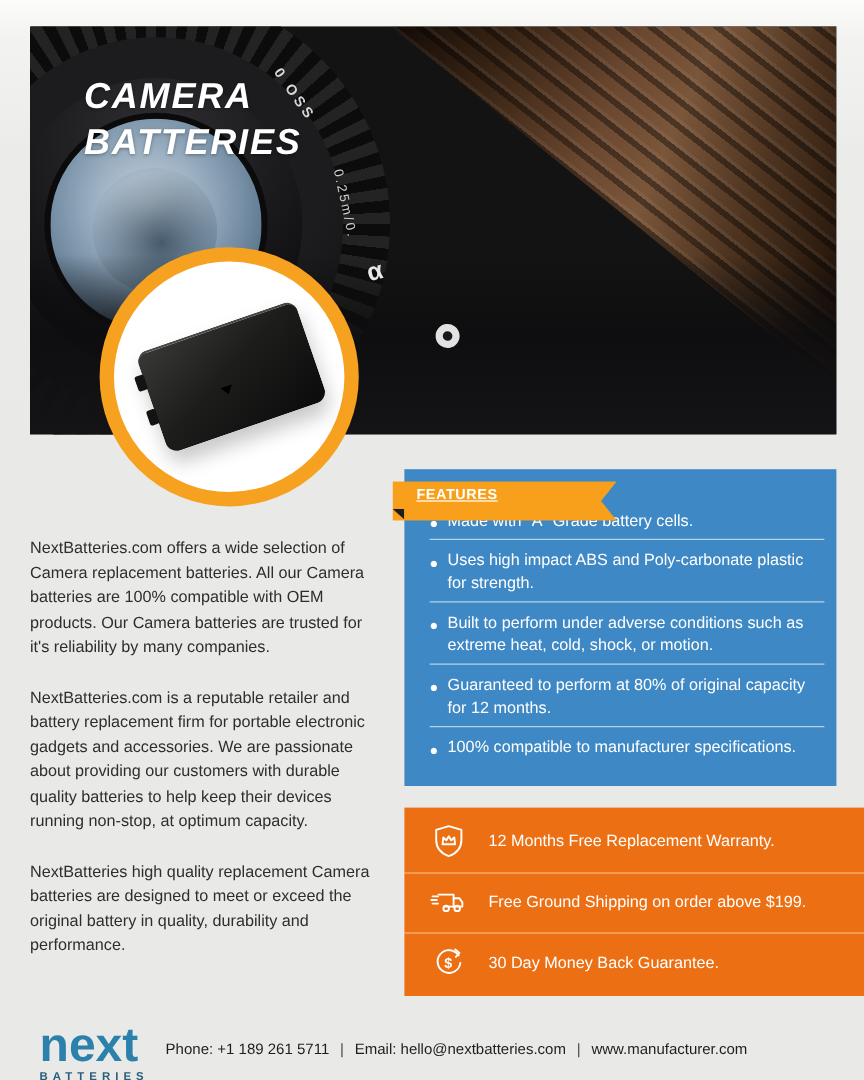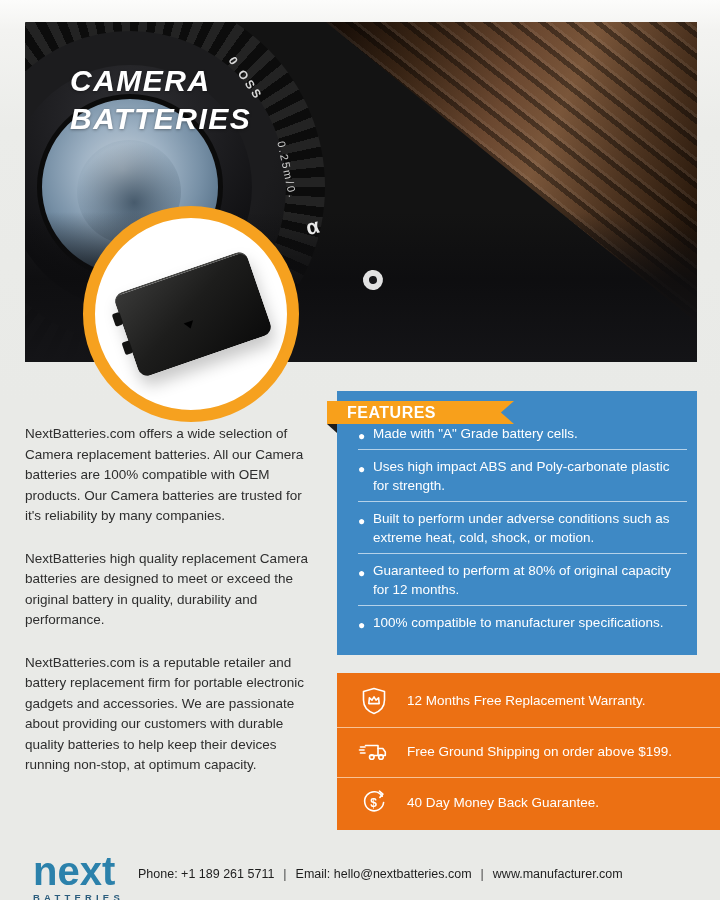--- a/index.html
+++ b/index.html
@@ -48,34 +48,34 @@
   .battery { position:absolute; left:28px; top:52px; width:140px; height:88px; border-radius:10px;
     transform:rotate(-19deg);
     background:linear-gradient(150deg,#383837 0%,#1d1d1c 45%,#0b0b0b 100%);
     border-top:2px solid #474745; box-shadow:0 10px 16px rgba(0,0,0,.22); }
   .battery .notch { position:absolute; left:-7px; width:8px; height:13px; background:#131312; border-radius:2px; }
   .battery .notch.n1 { top:16px; } .battery .notch.n2 { top:46px; }
   .battery .mark { position:absolute; left:58px; top:48px; width:0; height:0;
     border-left:5px solid transparent; border-right:5px solid transparent; border-top:7px solid #000; }
 
   
-  .intro { position:absolute; left:25px; top:424px; width:296px; color:#2e2e2e;
+  .intro { position:absolute; left:25px; top:447px; width:296px; color:#2e2e2e;
     font-size:13.5px; line-height:20.5px; }
   .intro p { margin-bottom:22px; }
 
   
   .features-box { position:absolute; left:337px; top:391px; width:360px; height:264px; background:#3e89c5; }
   .features-list { list-style:none; margin:0; padding:26px 10px 0 21px; }
   .features-list li { position:relative; padding:6.5px 0 6.5px 15px; color:#ffffff;
     font-size:13.5px; line-height:19px; border-bottom:1px solid rgba(255,255,255,.62); }
   .features-list li:last-child { border-bottom:none; }
   .features-list li .dot { position:absolute; left:0; top:10px; font-size:12px; }
-  .ribbon { position:absolute; left:327px; top:401px; width:187px; height:23px; background:#f8a01b;
+  .ribbon { position:absolute; left:327px; top:401px; width:187px; height:33px; background:#f8a01b;
     clip-path:polygon(0 0,100% 0,93% 50%,100% 100%,0 100%);
-    color:#ffffff; font-weight:bold; font-size:16px; letter-spacing:.5px; line-height:23px; padding-left:20px; }
+    color:#ffffff; font-weight:bold; font-size:12px; letter-spacing:.5px; line-height:23px; padding-left:20px;text-decoration:underline; }
   .ribbon-fold { position:absolute; left:327px; top:424px; width:10px; height:9px; background:#1d1d1d;
     clip-path:polygon(0 0,100% 0,100% 100%); }
 
   
   .benefits-box { position:absolute; left:337px; top:673px; width:396px; height:157px; background:#ec7013;
     display:flex; flex-direction:column; justify-content:space-between; padding:4px 0 2px 0; }
   .benefit-row { display:flex; align-items:center; gap:17px; padding:4px 14px 6px 21px; flex:1;
     border-bottom:1px solid rgba(255,238,220,.65); }
   .benefit-row:last-child { border-bottom:none; }
   .benefit-icon { flex:0 0 32px; width:32px; height:32px; }
@@ -117,22 +117,22 @@
   <div class="inset-circle">
     <div class="battery">
       <div class="notch n1"></div>
       <div class="notch n2"></div>
       <div class="mark"></div>
     </div>
   </div>
 
   <div class="intro">
     <p>NextBatteries.com offers a wide selection of Camera replacement batteries. All our Camera batteries are 100% compatible with OEM products. Our Camera batteries are trusted for it's reliability by many companies.</p>
+    <p>NextBatteries.com is a reputable retailer and battery replacement firm for portable electronic gadgets and accessories. We are passionate about providing our customers with durable quality batteries to help keep their devices running non-stop, at optimum capacity.</p>
     <p>NextBatteries high quality replacement Camera batteries are designed to meet or exceed the original battery in quality, durability and performance.</p>
-    <p>NextBatteries.com is a reputable retailer and battery replacement firm for portable electronic gadgets and accessories. We are passionate about providing our customers with durable quality batteries to help keep their devices running non-stop, at optimum capacity.</p>
   </div>
 
   <div class="features-box">
     <ul class="features-list">
       <li><span class="dot">●</span><span>Made with "A" Grade battery cells.</span></li>
       <li><span class="dot">●</span><span>Uses high impact ABS and Poly-carbonate plastic for strength.</span></li>
       <li><span class="dot">●</span><span>Built to perform under adverse conditions such as extreme heat, cold, shock, or motion.</span></li>
       <li><span class="dot">●</span><span>Guaranteed to perform at 80% of original capacity for 12 months.</span></li>
       <li><span class="dot">●</span><span>100% compatible to manufacturer specifications.</span></li>
     </ul>
@@ -165,21 +165,21 @@
       <span class="benefit-text">Free Ground Shipping on order above $199.</span>
     </div>
     <div class="benefit-row">
       <span class="benefit-icon">
         <svg viewBox="0 0 32 32">
           <path d="M24.2 10.2 A9.5 9.5 0 1 0 25.6 16.5"></path>
           <path d="M21.4 5.2 L24.9 8.1 L21.9 11.4"></path>
           <text x="12.2" y="20.5" font-size="12" font-weight="bold" fill="#ffffff" stroke="none">$</text>
         </svg>
       </span>
-      <span class="benefit-text">40 Day Money Back Guarantee.</span>
+      <span class="benefit-text">30 Day Money Back Guarantee.</span>
     </div>
   </div>
 
   <div class="footer-logo">
     <div class="logo-top">next</div>
     <div class="logo-bottom">BATTERIES</div>
   </div>
   <div class="contact-line">
     <span>Phone: +1 189 261 5711</span><span class="sep">|</span><span>Email: hello@nextbatteries.com</span><span class="sep">|</span><span>www.manufacturer.com</span>
   </div>

